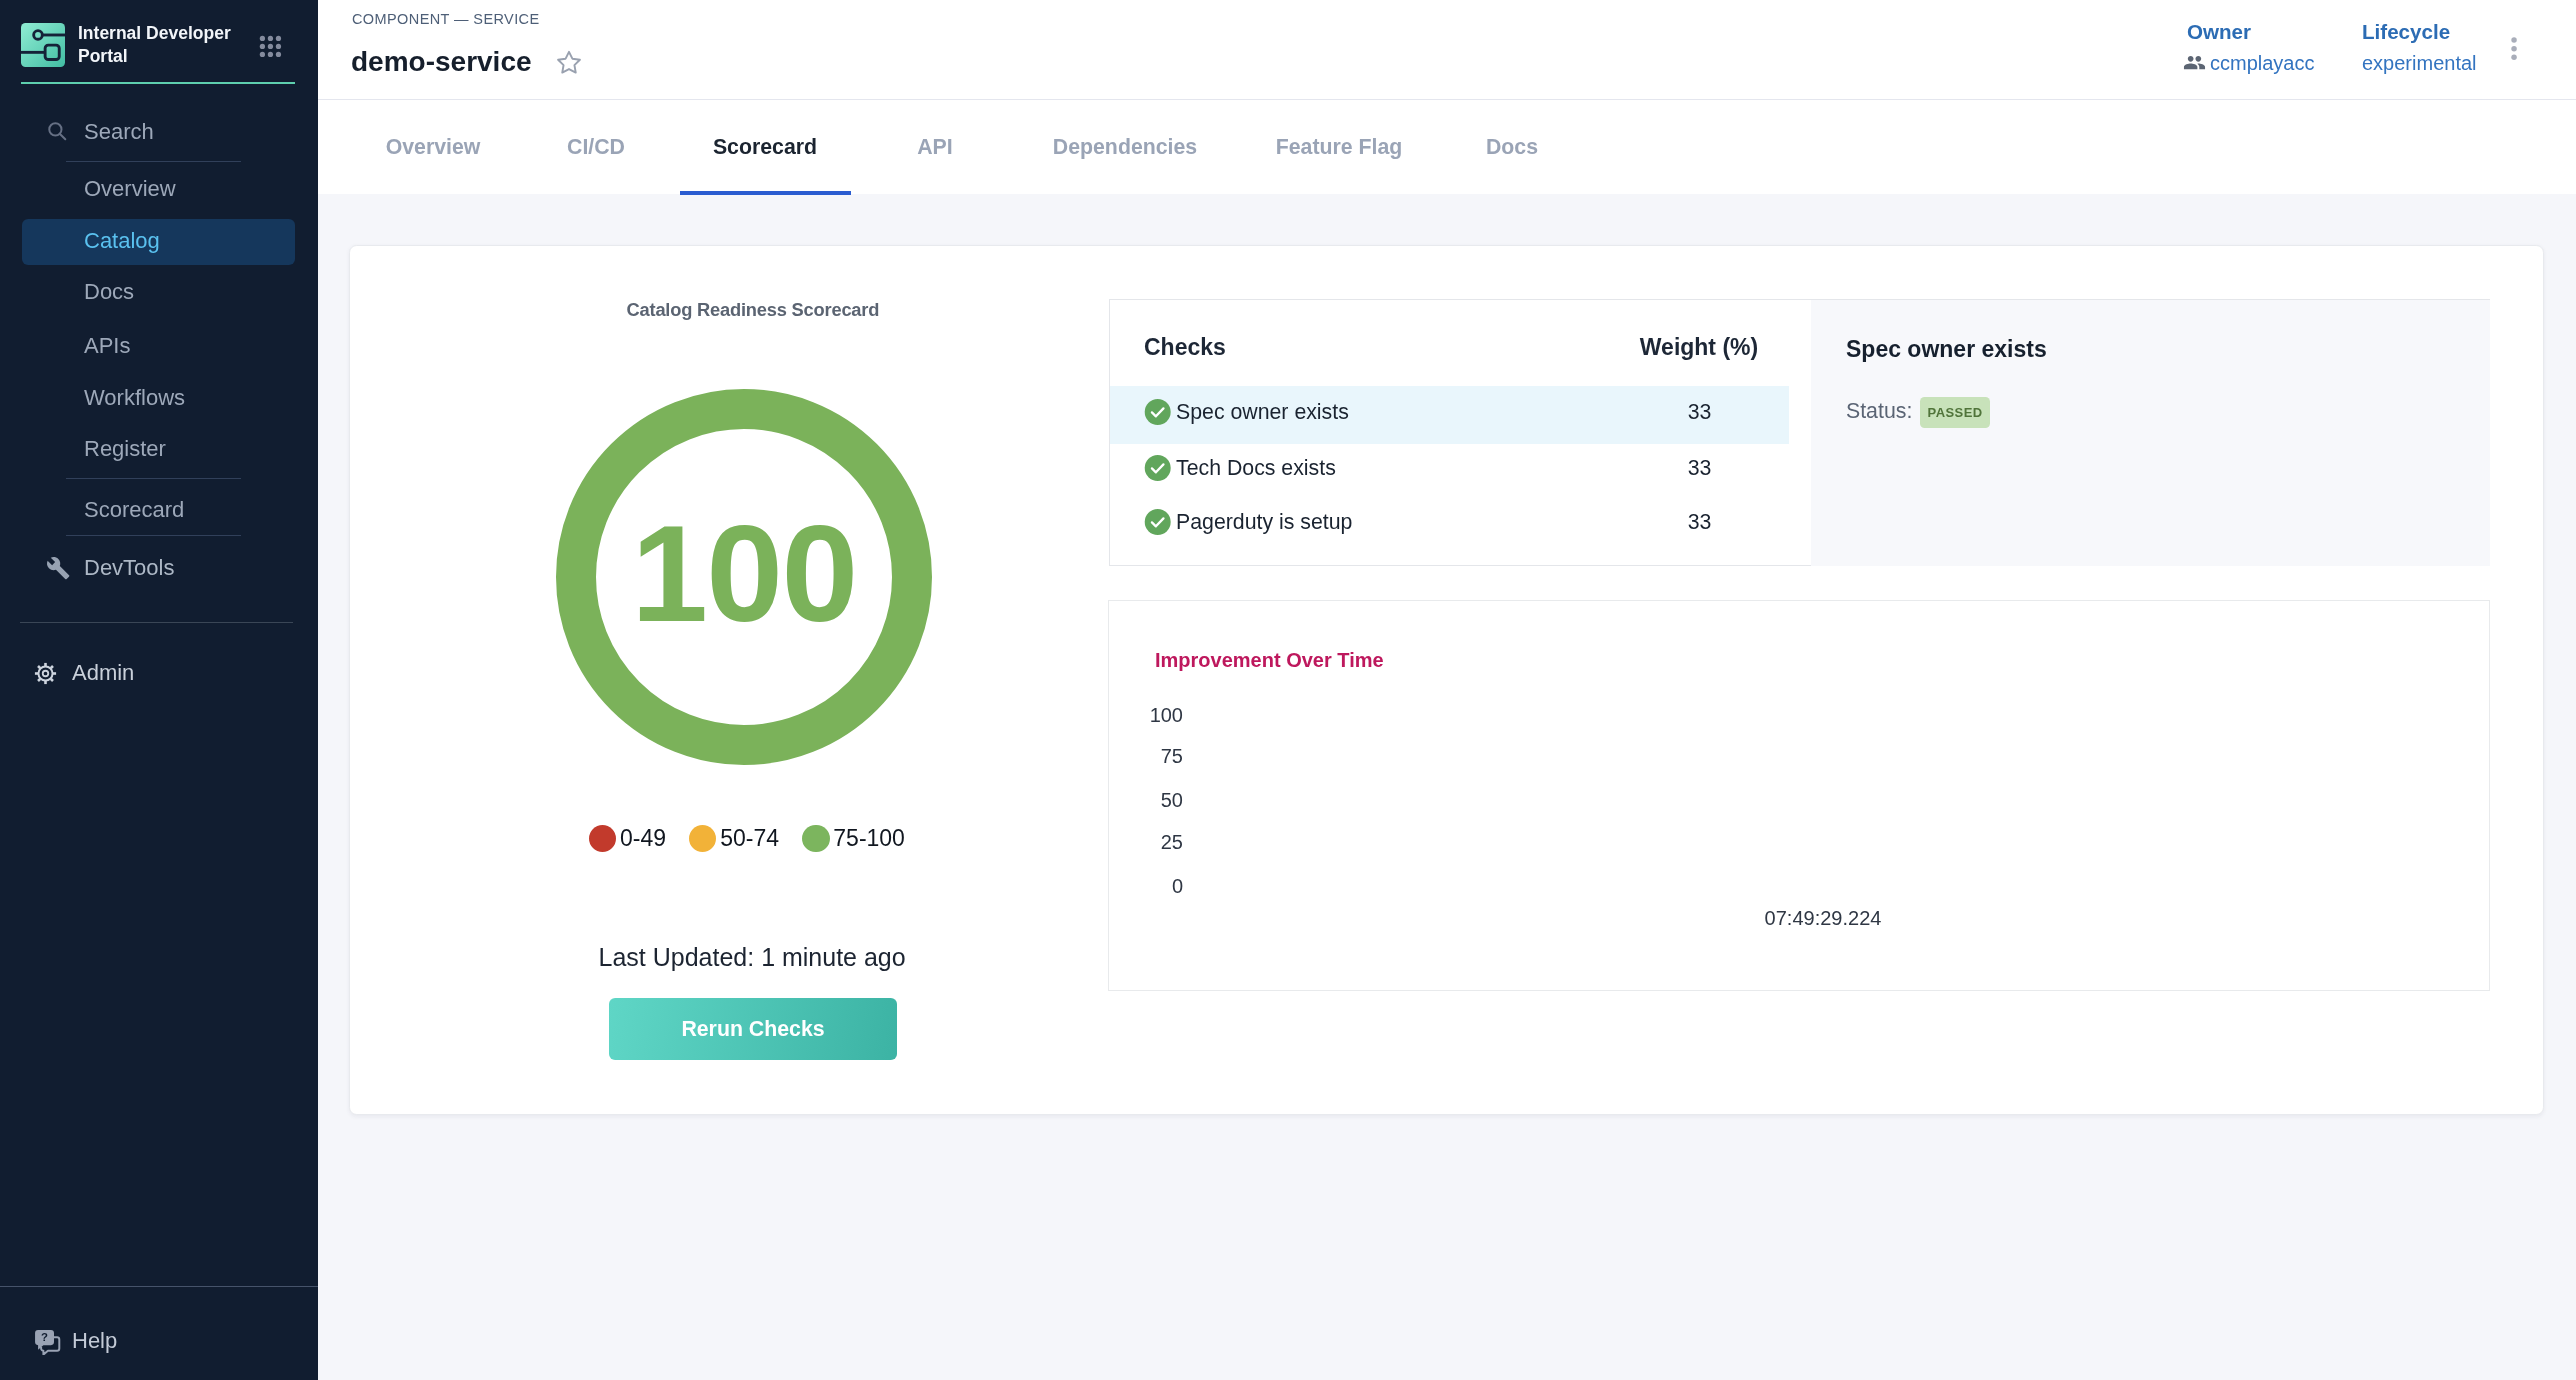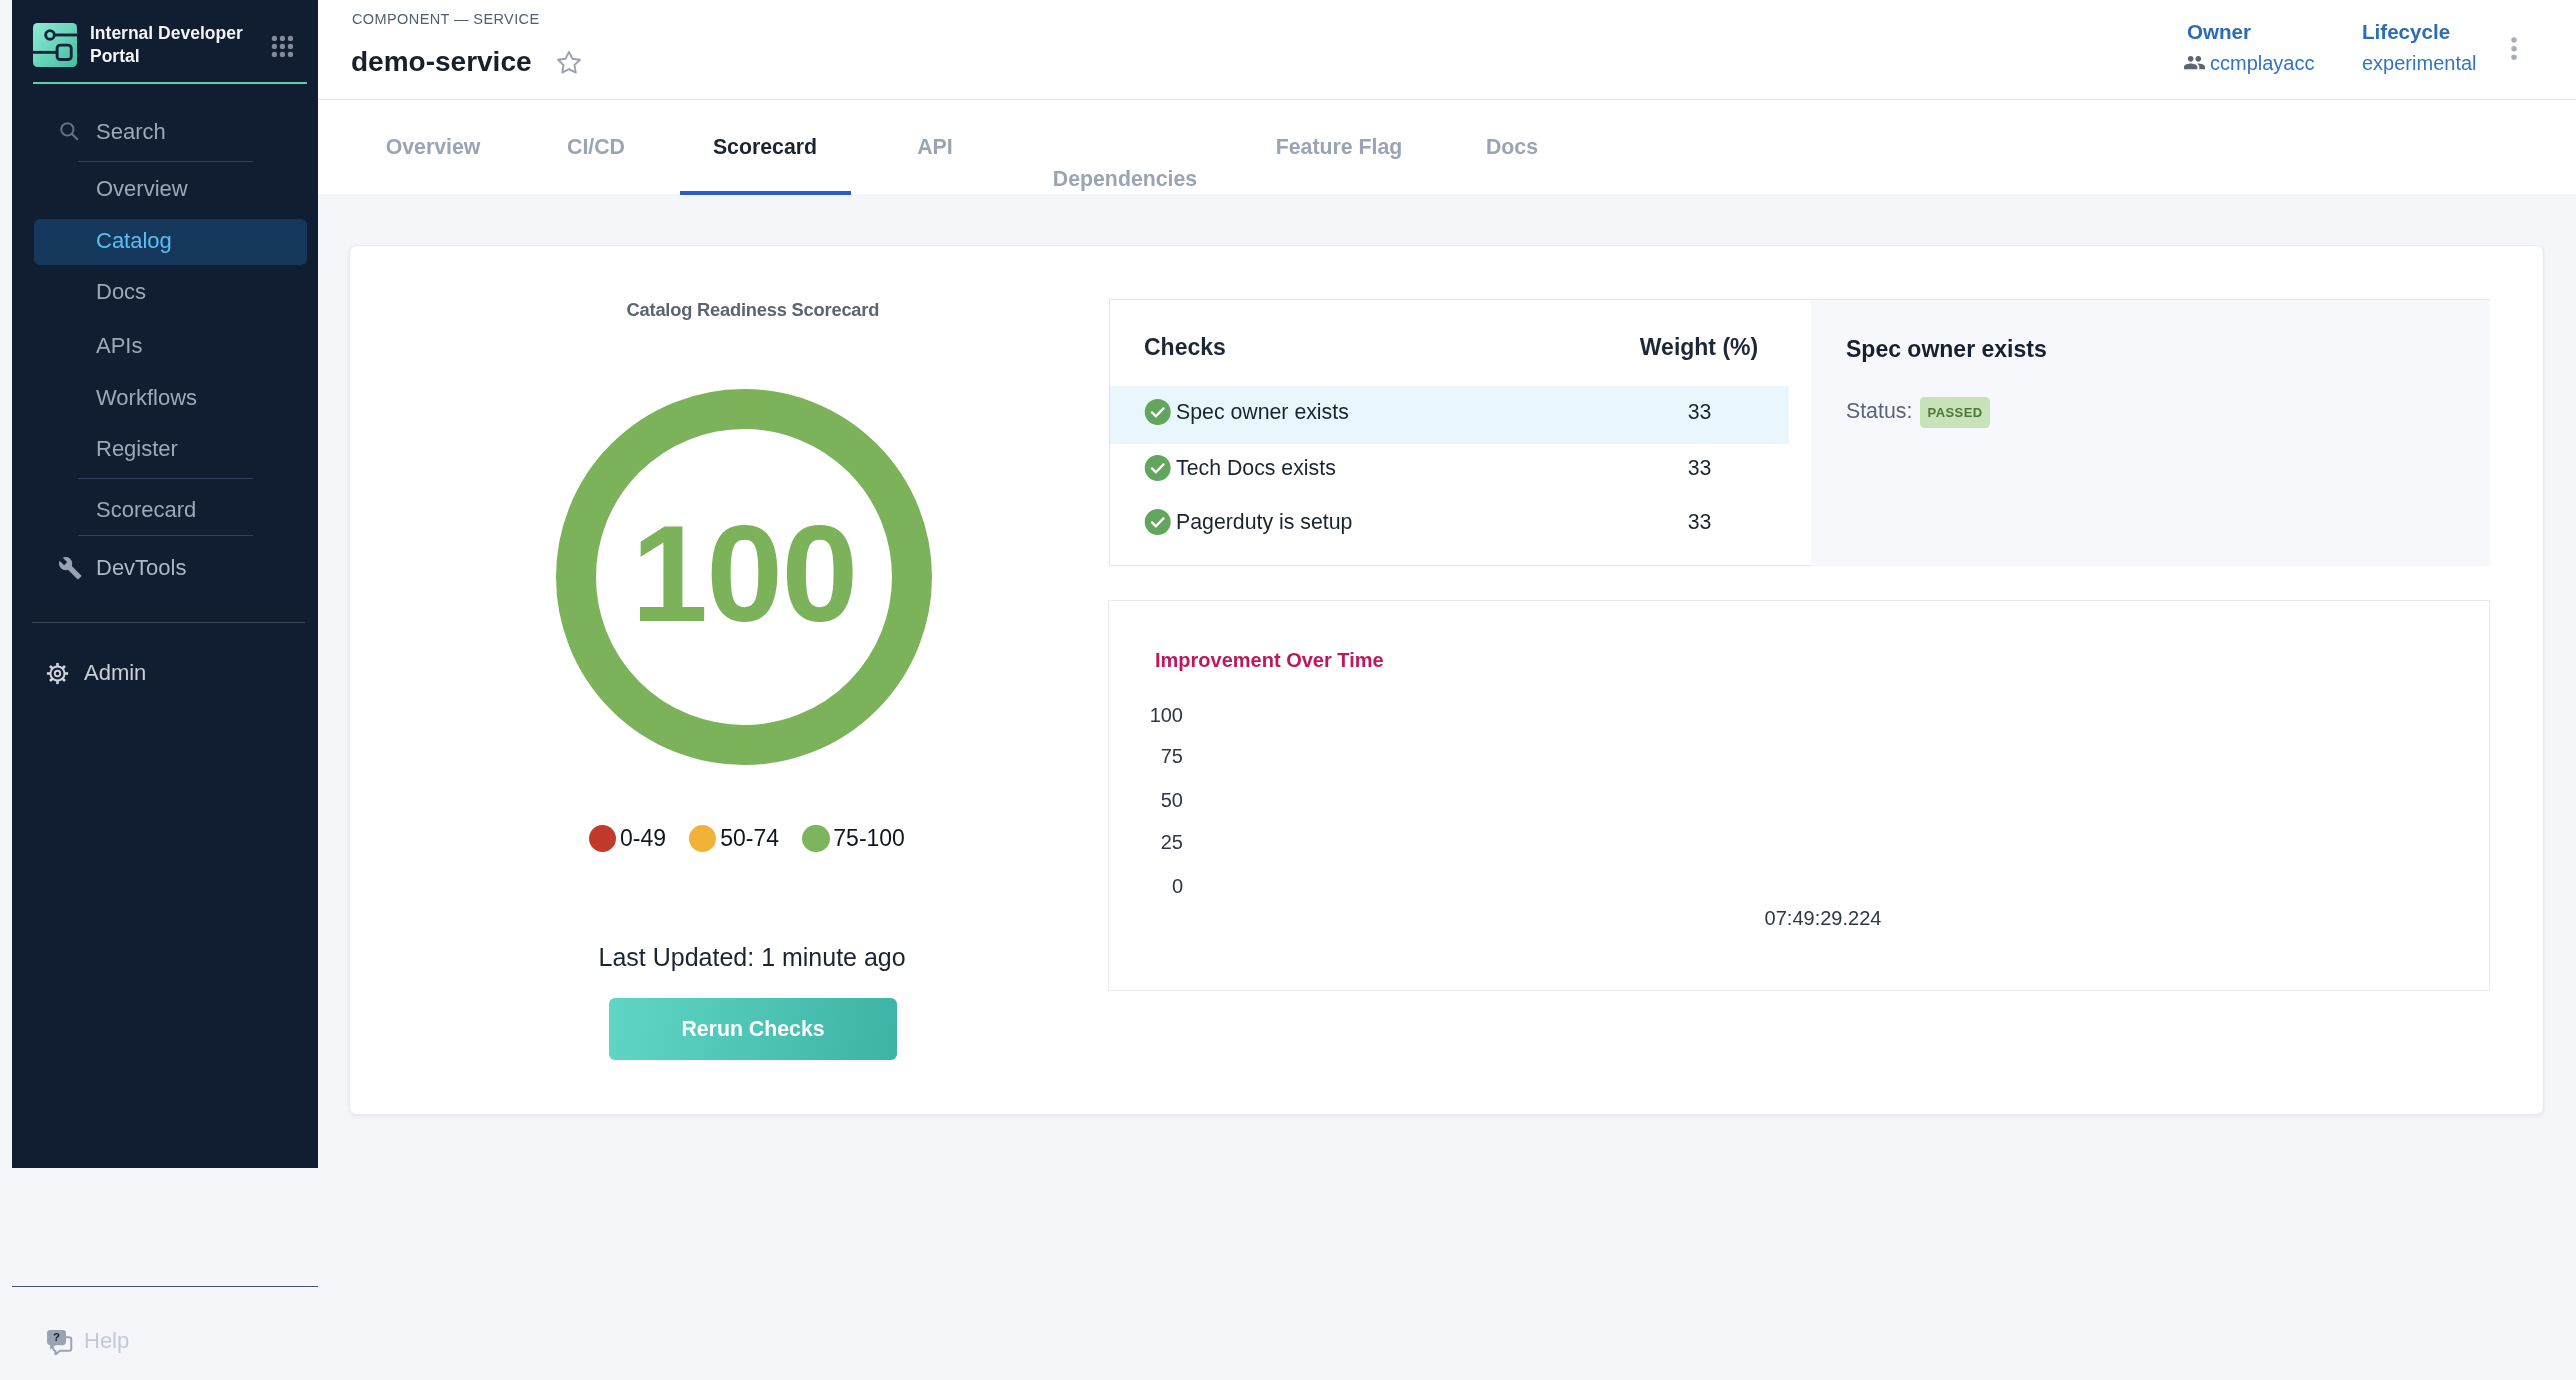--- a/index.html
+++ b/index.html
@@ -1,20 +1,20 @@
 <!DOCTYPE html>
 <html style="font-size:12.2px"><head>
 <meta charset="utf-8">
 <style>
   * { margin:0; padding:0; box-sizing:border-box; }
   html,body { width:2576px; height:1380px; font-family:"Liberation Sans", sans-serif; background:#f5f6fa; overflow:hidden; }
   .abs { position:absolute; }
 
   
-  #sidebar { position:absolute; left:12px; top:0; width:318px; height:1168px; background:#111d30; }
+  #sidebar { position:absolute; left:0; top:0; width:318px; height:1380px; background:#111d30; }
   .sbtxt { position:absolute; left:84px; font-size:22px; color:#9da8b9; white-space:nowrap; transform:translateY(-50%); }
   .sbdiv { position:absolute; left:66px; width:175px; height:0.8px; background:#31405a; }
 
   
   #main { position:absolute; left:318px; top:0; width:2258px; height:1380px; background:#f5f6fa; }
   #header { position:absolute; left:0; top:0; width:2258px; height:100px; background:#fff; border-bottom:0.8px solid #e4e6ee; }
   #tabbar { position:absolute; left:0; top:100px; width:2258px; height:94px; background:#fff; }
   .tab { position:absolute; top:50%; transform:translate(-50%,-50%); font-size:21.3px; font-weight:bold; color:#9aa4b6; white-space:nowrap; }
 
   
@@ -151,21 +151,21 @@
       <circle cx="4" cy="15.3" r="3.6" fill="#a9aeba"></circle>
       <circle cx="4" cy="26.6" r="3.6" fill="#a9aeba"></circle>
     </svg>
   </div>
 
   <div id="tabbar">
     <div class="tab" style="left:115px;">Overview</div>
     <div class="tab" style="left:278px;">CI/CD</div>
     <div class="tab" style="left:447px; color:#1b2430;">Scorecard</div>
     <div class="tab" style="left:617px;">API</div>
-    <div class="tab" style="left:807px;margin-top:32px;">Dependencies</div>
+    <div class="tab" style="left:807px;">Dependencies</div>
     <div class="tab" style="left:1021px;">Feature Flag</div>
     <div class="tab" style="left:1194px;">Docs</div>
     <div class="abs" style="left:362px; top:91px; width:171px; height:3.8px; background:#2a5cd0;"></div>
   </div>
 
   <div id="card">
     <div class="abs" style="left:6.9px; top:53px; width:792px; text-align:center; font-size:18.3px; letter-spacing:-0.2px; font-weight:bold; color:#5b6472;">Catalog Readiness Scorecard</div>
 
     <div id="ring"></div>
     <div id="score">100</div>

